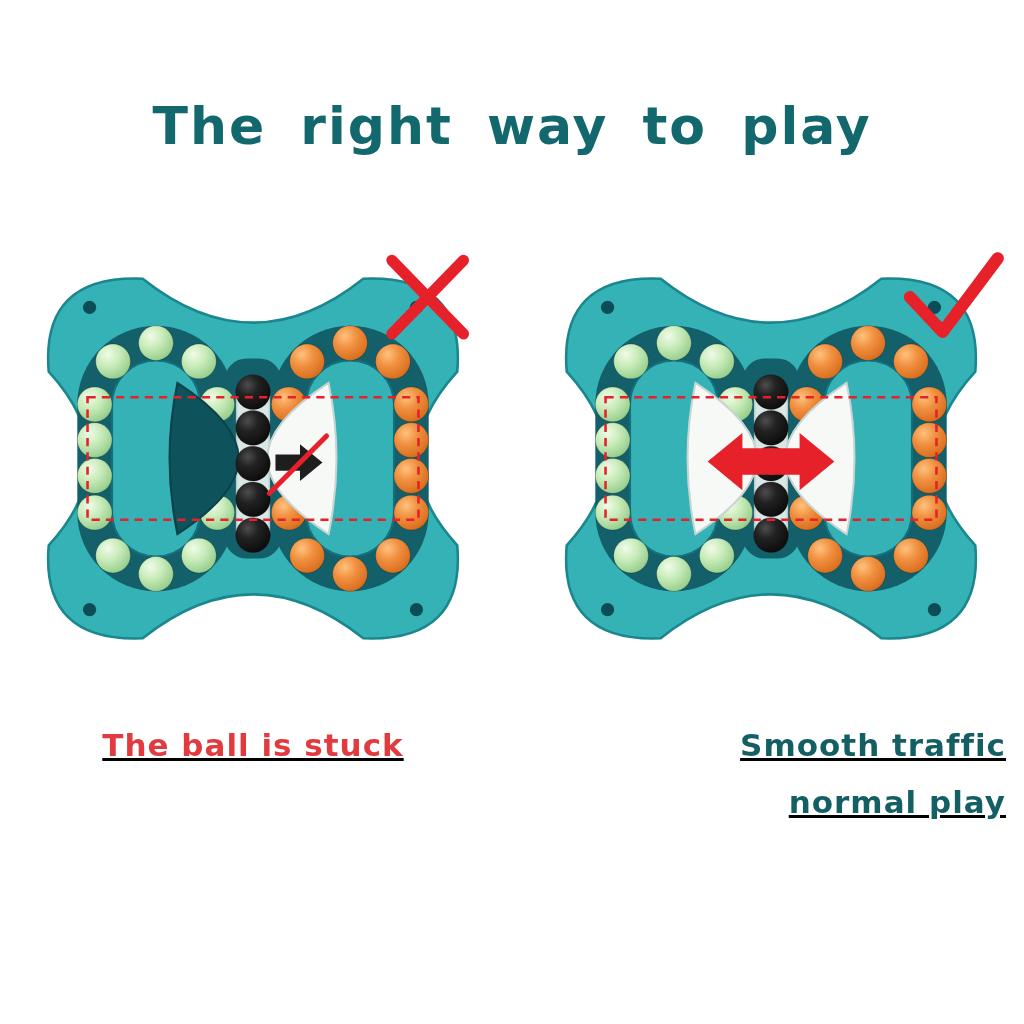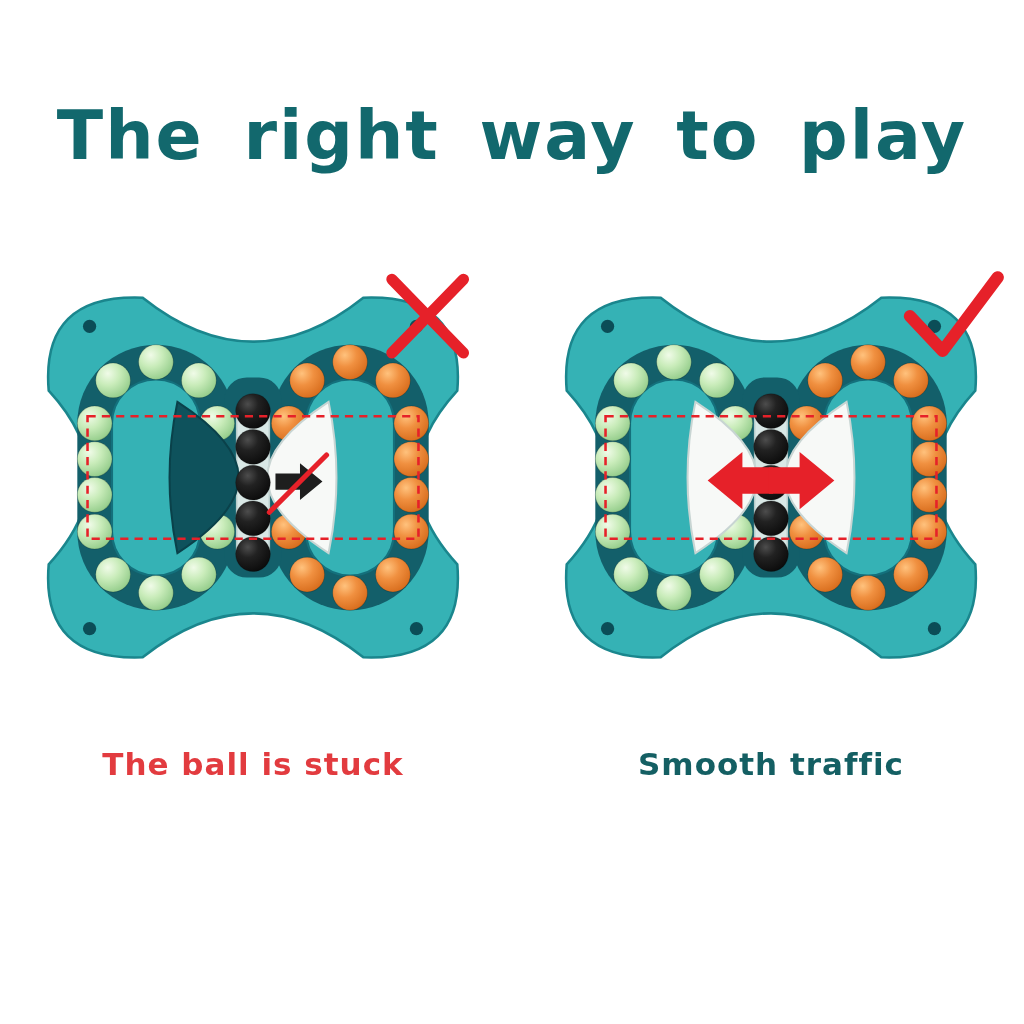--- a/index.html
+++ b/index.html
@@ -7,43 +7,43 @@
     position:relative;
     width:1024px;height:1024px;
     background:#ffffff;
     overflow:hidden;
     font-family:"DejaVu Sans","Liberation Sans",sans-serif;
   }
   .title{
     margin:0;
     padding-top:96px;
     text-align:center;
-    font-size:68px;
+    font-size:52px;
     font-weight:bold;
     letter-spacing:2px;
     word-spacing:14px;
     color:var(--title-teal,#12686d);
   }
   .row{
     margin-top:88px;
     display:flex;
     justify-content:center;
     gap:48px;
   }
-  figure{margin:0;width:470px;text-align:center;}
+  figure{margin:0;width:470px;text-align:center;text-decoration:underline;}
   svg.toy{width:470px;height:429px;display:block;}
   figcaption{margin-top:44px;}
   .cap-line{
     font-size:31px;
     font-weight:bold;
     line-height:1.85;
     letter-spacing:1px;
   }
   .cap-red{color:var(--caption-red,#e23b3f);}
-  .cap-teal{color:var(--caption-teal,#145f63);}
+  .cap-teal{color:var(--caption-teal,#145f63);text-align:right;}
 
   
   .c-body{fill:var(--teal-body,#35b2b5);stroke:#1a868d;stroke-width:2.5;}
   .c-recess{fill:var(--teal-dark,#135f6a);}
   .c-island{fill:var(--teal-body,#35b2b5);stroke:#14707c;stroke-width:2;}
   .c-screw{fill:var(--teal-deep,#0b4d57);}
   .c-strip{fill:#d9e8e6;stroke:#b7cccb;stroke-width:1.5;}
   .wing-white{fill:#f7f9f7;stroke:#c8d5d3;stroke-width:2;}
   .wing-dark{fill:#0e525c;stroke:#0a414a;stroke-width:2;}
   .c-red{fill:var(--accent-red,#e62129);}
@@ -167,17 +167,18 @@
           <polygon class="c-red" points="232,200 202,200 202,185 168,213 202,241 202,226 232,226"></polygon>
           <polygon class="c-red" points="228,200 258,200 258,185 292,213 258,241 258,226 228,226"></polygon>
         </g>
         <use href="#dashRect"></use>
         <g>
           <path class="c-red-line" d="M 366,52 L 398,86 L 452,14" stroke-width="12"></path>
         </g>
       </svg>
       <figcaption>
         <div class="cap-line cap-teal">Smooth traffic</div>
+        <div class="cap-line cap-teal">normal play</div>
       </figcaption>
     </figure>
 
   </div>
 </div>
 
 </body></html>

